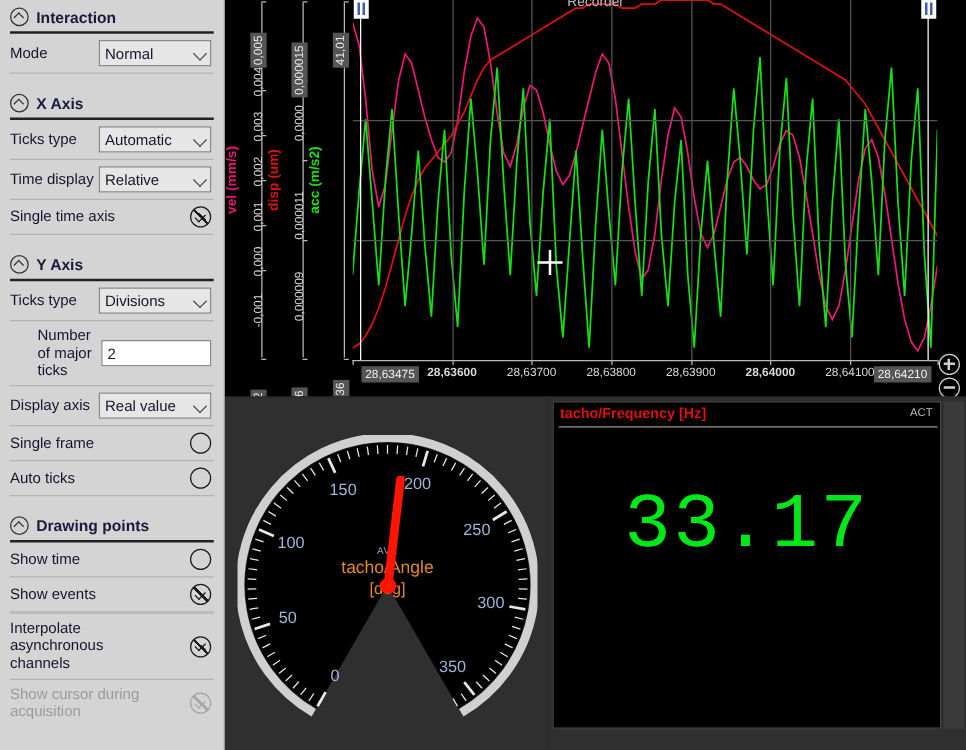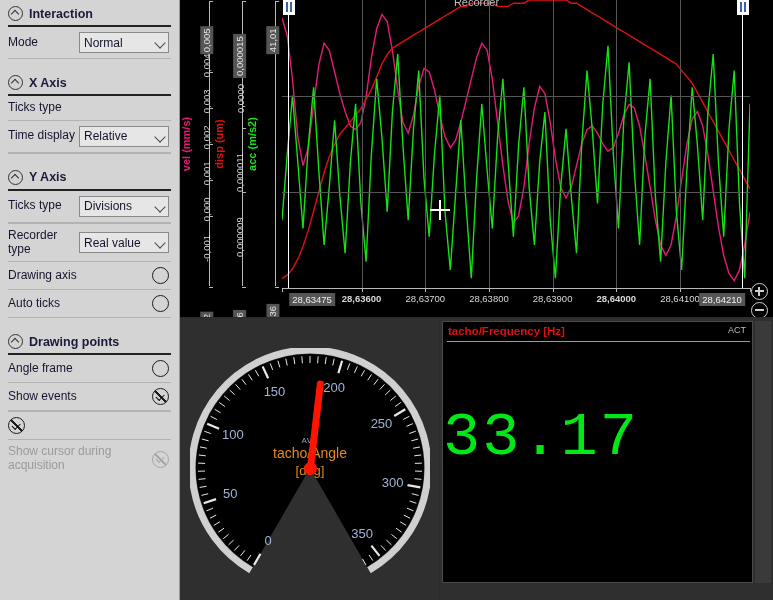--- a/index.html
+++ b/index.html
@@ -190,21 +190,21 @@
   .meter-box{
     position:absolute;left:2px;top:3px;width:311px;height:262px;
     background:#000;border:1px solid #4a4a4a;box-sizing:border-box;
   }
   .meter-title{
     position:absolute;left:5px;top:3px;font-size:11.5px;color:#e01010;font-weight:bold;
   }
   .meter-act{position:absolute;right:6px;top:3px;font-size:9px;color:#bdbdbd;}
   .meter-hr{position:absolute;left:4px;top:19px;width:303px;height:1px;background:#9a9a9a;}
   .meter-value{
-    position:absolute;left:0;top:80px;width:100%;
+    position:absolute;left:0;top:63px;width:100%;text-align:center;
     font-family:"Liberation Mono","DejaVu Sans Mono",monospace;
     font-size:62px;color:#00e817;letter-spacing:2px;
   }
   .vscroll{
     position:absolute;right:2px;top:3px;width:16px;height:262px;background:#3a3a3a;
   }
   .crosshair{position:absolute;z-index:7;}
   .crosshair .h{position:absolute;left:0;top:9px;width:20px;height:1.6px;background:#fff;}
   .crosshair .v{position:absolute;left:9px;top:0;width:1.6px;height:20px;background:#fff;}
 </style>
@@ -234,101 +234,116 @@
     <div class="spacer"></div>
 
     <div class="section-head">
       <span class="chev"></span>
       <span>X Axis</span>
     </div>
     <div class="rule"></div>
 
     <div class="row">
       <span class="lbl">Ticks type</span>
+      <span class="combo-wrap">
+        <select class="combo">
+          <option>Automatic</option>
+        </select>
+        <span class="arrow"></span>
+      </span>
     </div>
     <div class="rule light"></div>
 
     <div class="row">
       <span class="lbl">Time display</span>
       <span class="combo-wrap">
         <select class="combo">
           <option>Relative</option>
         </select>
         <span class="arrow"></span>
       </span>
     </div>
     <div class="rule light"></div>
 
+    <div class="row">
+      <span class="lbl">Single time axis</span>
+      <span class="check on"></span>
+    </div>
     <div class="rule light"></div>
     <div class="spacer"></div>
 
     <div class="section-head">
       <span class="chev"></span>
       <span>Y Axis</span>
     </div>
     <div class="rule"></div>
 
     <div class="row">
       <span class="lbl">Ticks type</span>
       <span class="combo-wrap">
         <select class="combo">
           <option>Divisions</option>
         </select>
         <span class="arrow"></span>
       </span>
     </div>
     <div class="rule light"></div>
 
-    <div class="rule light"></div>
-
-    <div class="row">
-      <span class="lbl">Recorder type</span>
+    <div class="row indent">
+      <span class="lbl" style="width:70px">Number of major ticks</span>
+      <input class="numfield" value="2" style="">
+    </div>
+    <div class="rule light"></div>
+
+    <div class="row">
+      <span class="lbl">Display axis</span>
       <span class="combo-wrap">
         <select class="combo">
           <option>Real value</option>
         </select>
         <span class="arrow"></span>
       </span>
     </div>
     <div class="rule light"></div>
 
     <div class="row">
-      <span class="lbl">Drawing axis</span>
+      <span class="lbl">Single frame</span>
       <span class="check"></span>
     </div>
     <div class="rule light"></div>
 
     <div class="row">
       <span class="lbl">Auto ticks</span>
       <span class="check"></span>
     </div>
     <div class="rule light"></div>
     <div class="spacer"></div>
 
     <div class="section-head">
       <span class="chev"></span>
       <span>Drawing points</span>
     </div>
     <div class="rule"></div>
 
     <div class="row">
-      <span class="lbl">Angle frame</span>
+      <span class="lbl">Show time</span>
       <span class="check"></span>
     </div>
     <div class="rule light"></div>
 
     <div class="row">
       <span class="lbl">Show events</span>
       <span class="check on"></span>
     </div>
     <div class="rule light"></div>
 
     <div class="rule light"></div>
 
     <div class="row">
+      <span class="lbl" style="width:115px">Interpolate asynchronous channels</span>
       <span class="check on"></span>
     </div>
     <div class="rule light"></div>
 
     <div class="row disabled">
       <span class="lbl" style="width:125px">Show cursor during acquisition</span>
       <span class="check dim on"></span>
     </div>
 
   </div>

